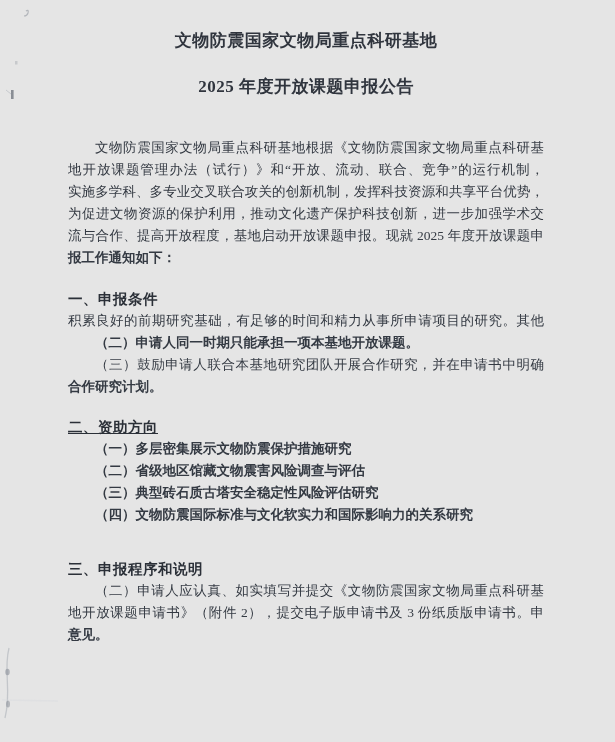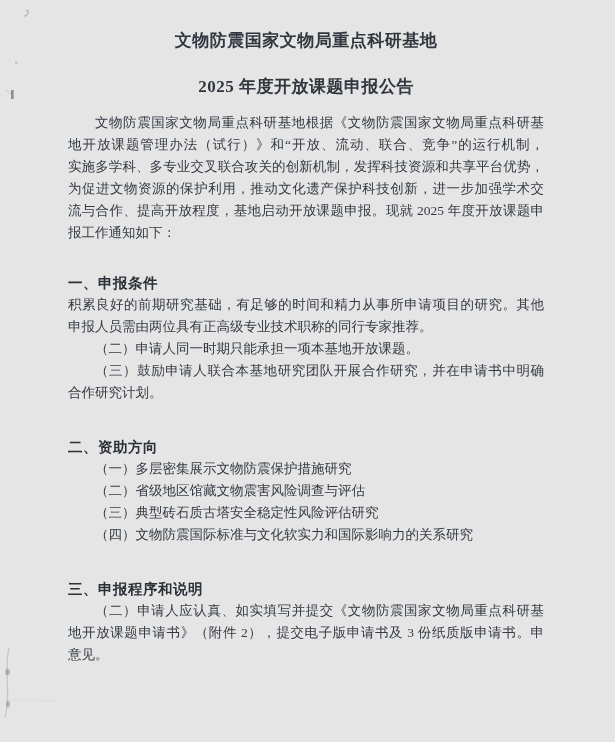--- a/index.html
+++ b/index.html
@@ -30,32 +30,32 @@
   .doc-title.line2 { margin-top: 24px; text-align: center; }
   .para {
     font-size: 13.5px;
     line-height: 22px;
   }
   .para .line {
     text-align: justify;
     text-align-last: justify;
   }
   .para .line.first { text-indent: 2em; }
-  .para .line.last { text-align-last: left; }
-  .intro { margin-top: 14px; }
+  .para .line.last { text-align-last: left; font-weight: bold; }
+  .intro { margin-top: 39px; }
   .sec-heading {
     font-family: "Liberation Sans", "DejaVu Sans", sans-serif;
     font-size: 14.5px;
     font-weight: bold;
     line-height: 22px;
     color: #2b3038;
     letter-spacing: 0.5px;
   }
-  .sec-heading.h1 { margin-top: 28px; }
-  .sec-heading.h2 { margin-top: 32px; }
+  .sec-heading.h1 { margin-top: 19px; }
+  .sec-heading.h2 { margin-top: 18px; text-decoration: underline; }
   .sec-heading.h3 { margin-top: 32px; }
   .artifacts {
     position: absolute;
     left: 0; top: 0;
     width: 615px; height: 742px;
     pointer-events: none;
   }
 </style>
 </head>
 <body>
@@ -87,21 +87,20 @@
       <div class="line">实施多学科、多专业交叉联合攻关的创新机制，发挥科技资源和共享平台优势，</div>
       <div class="line">为促进文物资源的保护利用，推动文化遗产保护科技创新，进一步加强学术交</div>
       <div class="line">流与合作、提高开放程度，基地启动开放课题申报。现就 2025 年度开放课题申</div>
       <div class="line last">报工作通知如下：</div>
     </div>
 
   <div class="sec-heading h1">一、申报条件</div>
 
   <div class="para">
       <div class="line">积累良好的前期研究基础，有足够的时间和精力从事所申请项目的研究。其他</div>
-      <div class="line last">申报人员需由两位具有正高级专业技术职称的同行专家推荐。</div>
     </div>
 
   <div class="para">
       <div class="line first last">（二）申请人同一时期只能承担一项本基地开放课题。</div>
     </div>
 
   <div class="para">
       <div class="line first">（三）鼓励申请人联合本基地研究团队开展合作研究，并在申请书中明确</div>
       <div class="line last">合作研究计划。</div>
     </div>

